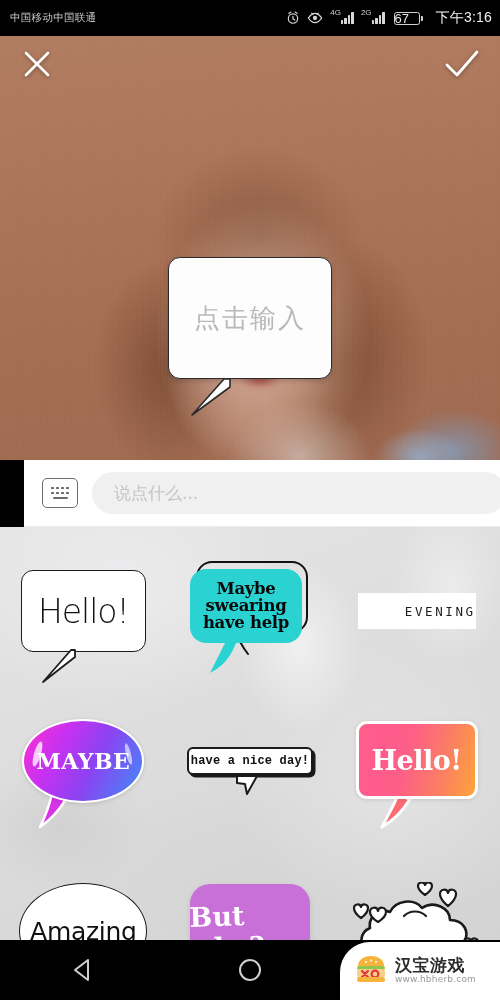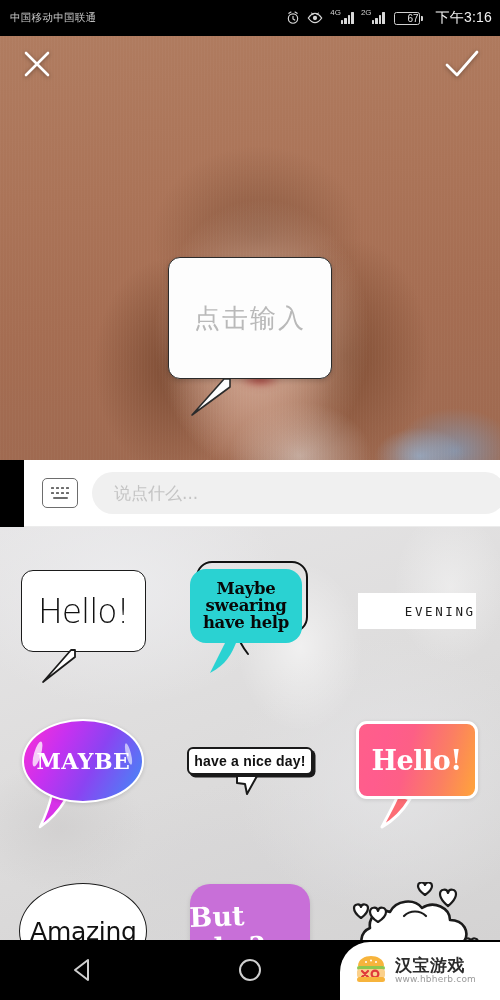--- a/index.html
+++ b/index.html
@@ -22,21 +22,21 @@
   .sig i{ display:block; width:2.5px; background:#d8d8d8; border-radius:.5px; }
   .sig i:nth-child(1){height:4px}
   .sig i:nth-child(2){height:6px}
   .sig i:nth-child(3){height:9px}
   .sig i:nth-child(4){height:12px}
   .netlabel{ font-size:8px; color:#d0d0d0; vertical-align:top; position:relative; top:-4px; margin-right:0px; }
   .netwrap{ display:flex; align-items:flex-start; }
   .battery{ display:flex; align-items:center; margin-left:2px; }
   .battery .shell{
     width:26px; height:13px; border:1.4px solid #d2d2d2; border-radius:2.5px;
-    display:flex; align-items:center; justify-content:flex-end; font-size:10px; color:#e4e4e4;
+    display:flex; align-items:center; justify-content:flex-start; font-size:13px; color:#e4e4e4;
     letter-spacing:0px;
   }
   .battery .tip{ width:2px; height:5px; background:#d2d2d2; border-radius:0 1px 1px 0; margin-left:1px; }
   .clock{ font-size:14px; color:#f0f0f0; margin-left:6px; letter-spacing:.2px; }
 
   
   .stage{
     position:absolute; top:36px; left:0; width:500px; height:424px; overflow:hidden;
     background:#fef9c3;
   }
@@ -196,22 +196,22 @@
 
   
   .st-nice{ position:relative; width:126px; height:48px; }
   .st-nice .b{
     position:absolute; left:0; top:0; width:126px; height:28px;
     background:#fff; border:2px solid #1a1a1a; border-radius:6px;
     display:flex; align-items:center; justify-content:center;
     box-shadow:2.5px 2.5px 0 #1a1a1a;
   }
   .st-nice .b span{
-    font-size:14px; color:#111; font-weight:bold; letter-spacing:.2px;
-    font-family:Liberation Sans, sans-serif;
+    font-size:12px; color:#111; font-weight:bold; letter-spacing:.2px;
+    font-family:Liberation Mono, monospace;
   }
   .st-nice .t{ position:absolute; left:48px; top:27px; }
 
   
   .st-hello-pink{ position:relative; width:122px; height:100px; }
   .st-hello-pink .b{
     position:absolute; left:0; top:0; width:122px; height:78px; border-radius:11px;
     background:linear-gradient(105deg,#ff5f8a 0%,#ff5c8d 22%,#fd5f86 42%,#fb7f62 72%,#ffa43a 100%);
     border:3px solid #fff; display:flex; align-items:center; justify-content:center;
     box-shadow:0 1px 4px rgba(0,0,0,.12);

